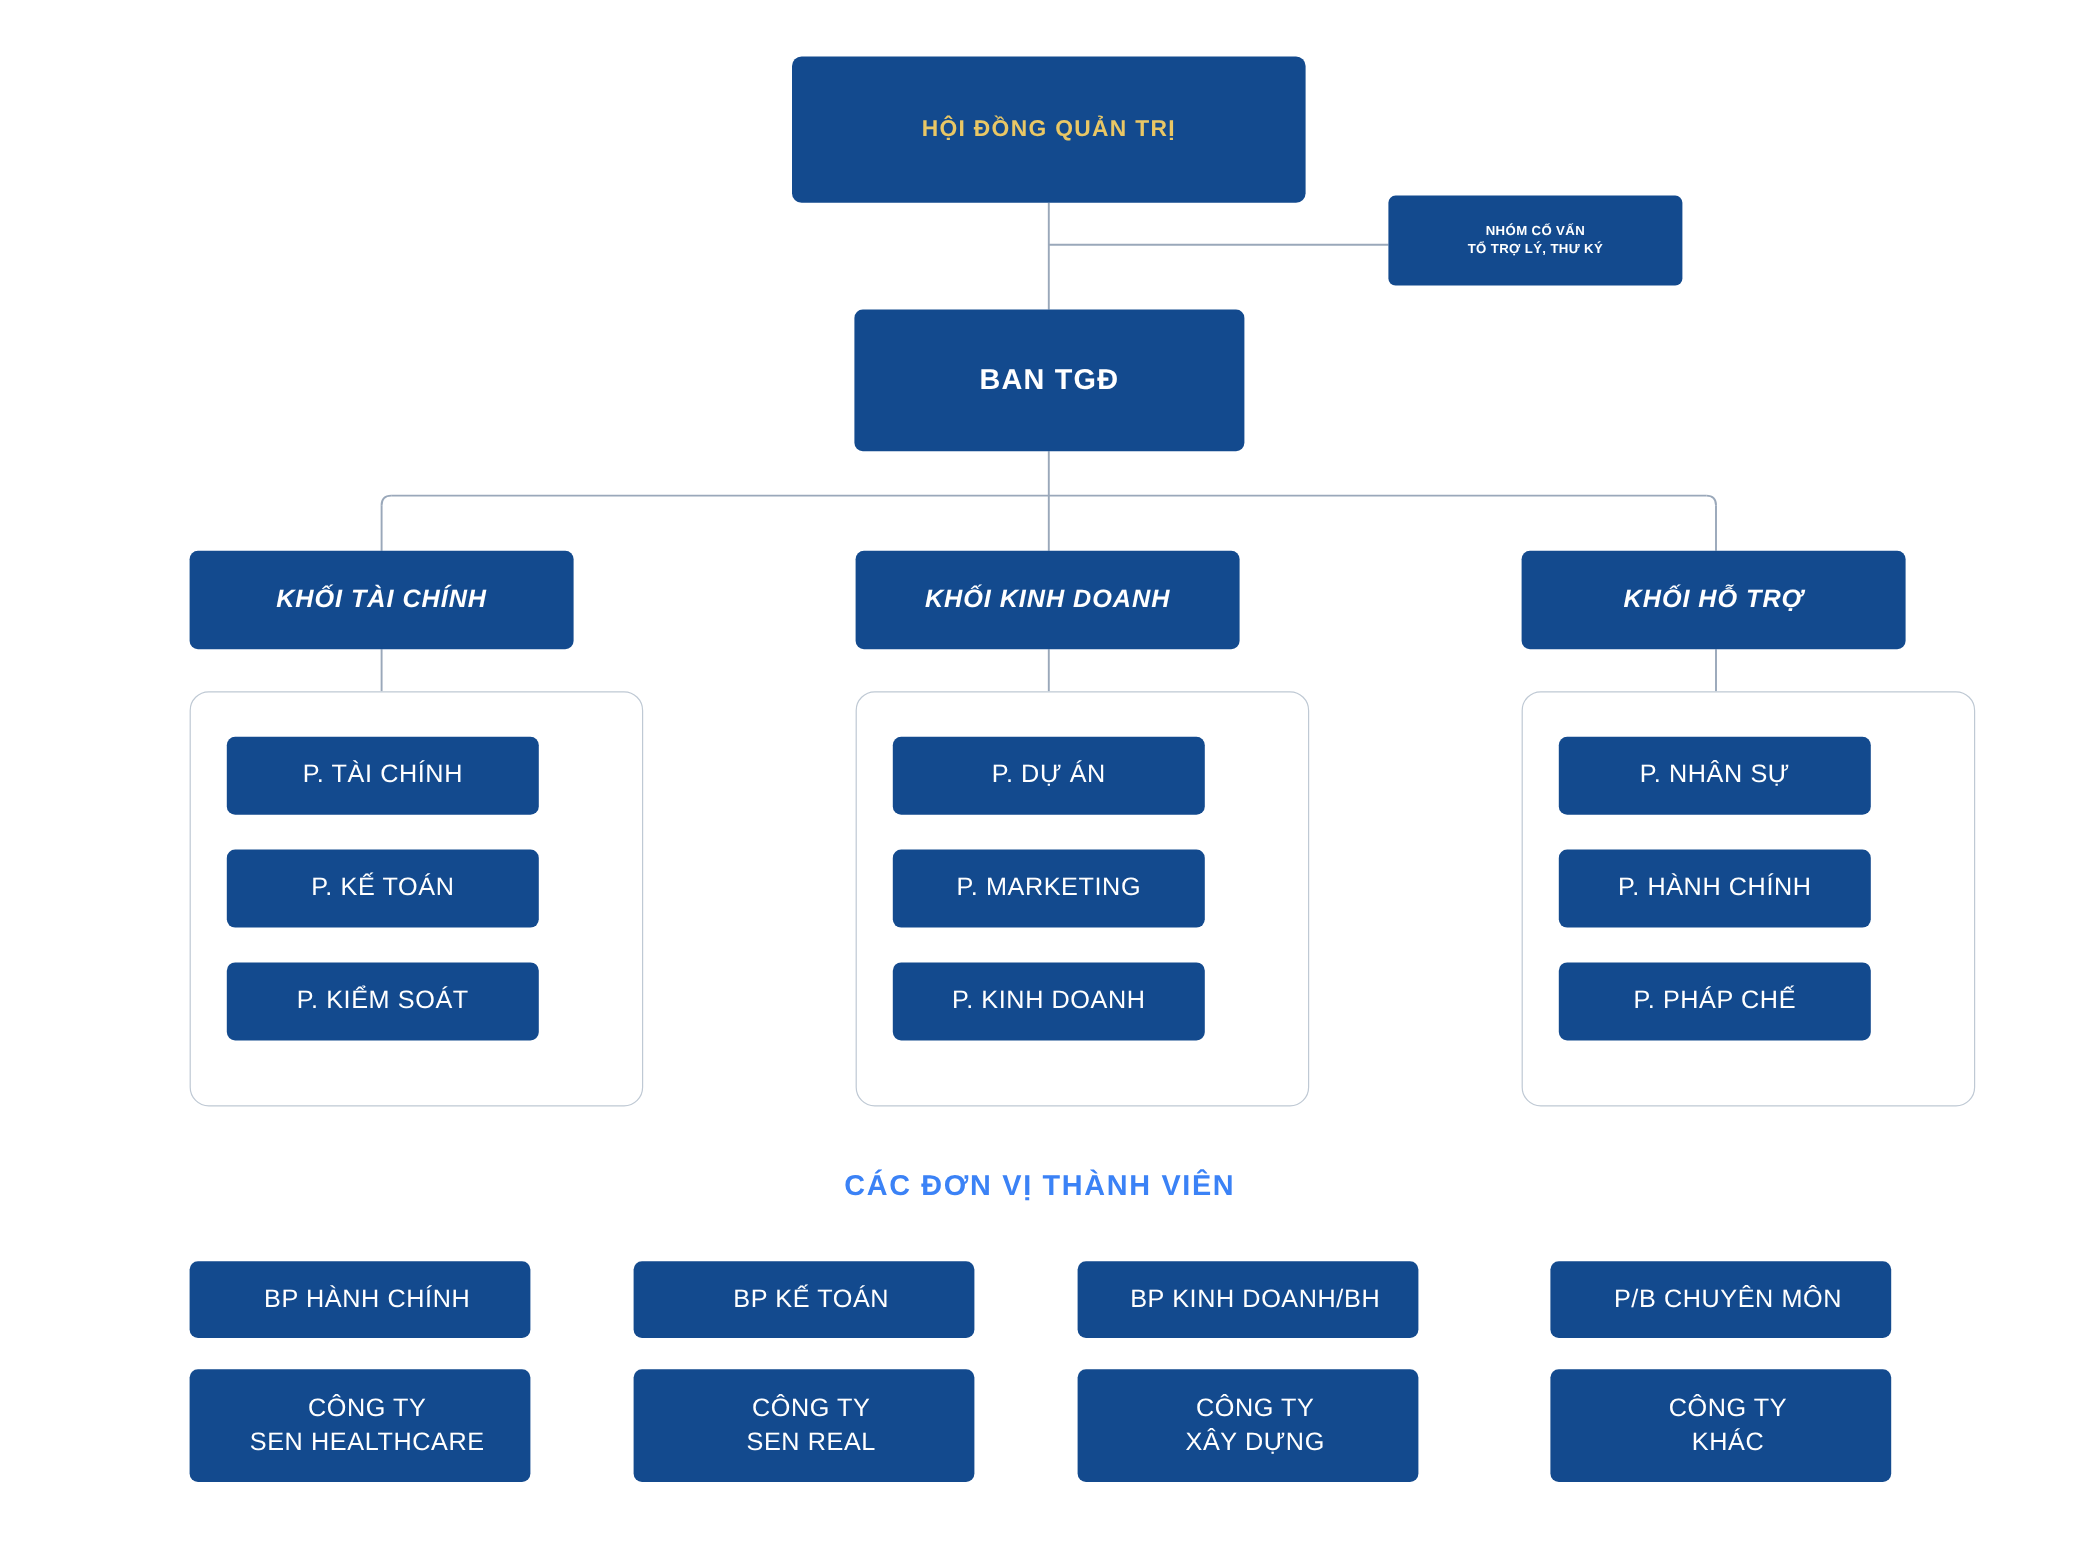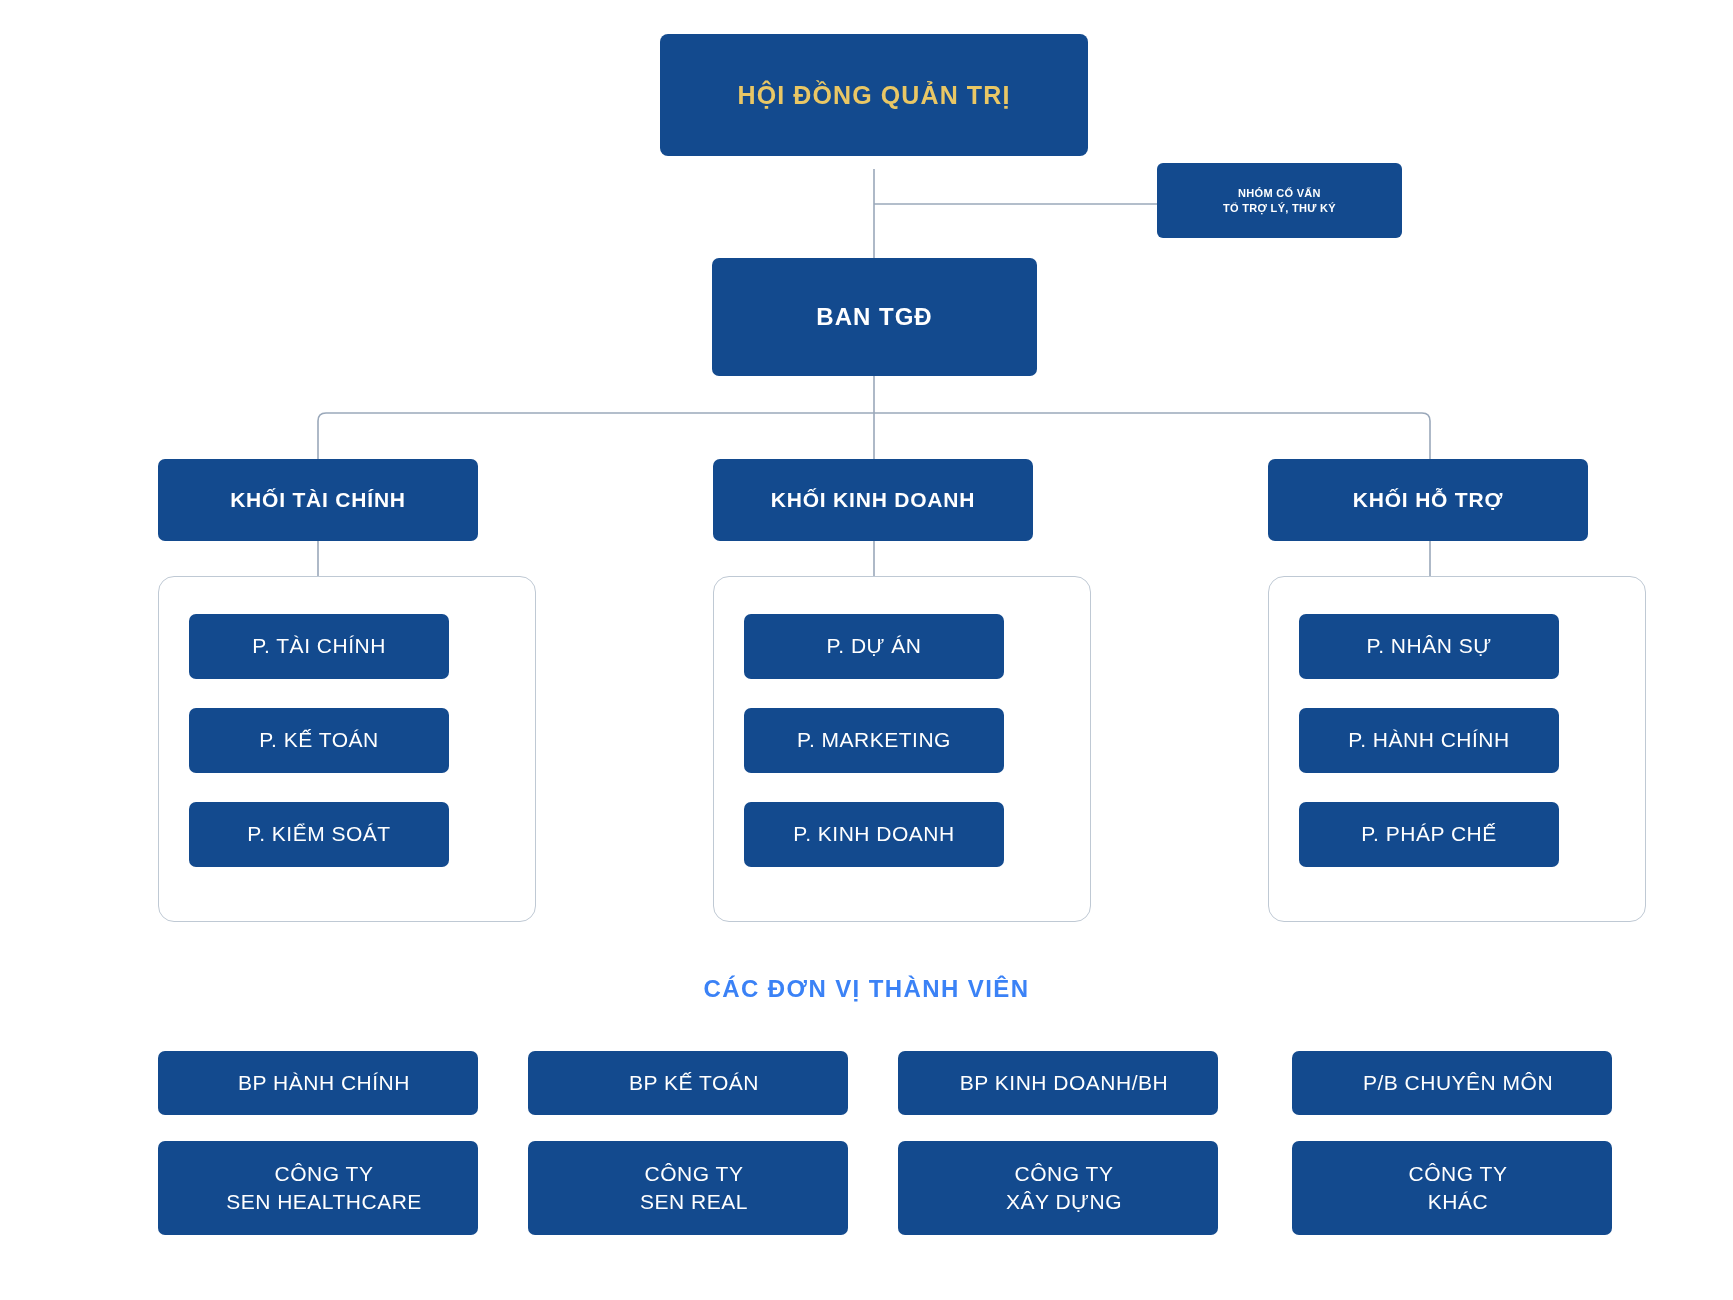--- a/index.html
+++ b/index.html
@@ -37,24 +37,24 @@
     text-align: center;
     color: #ffffff;
     font-weight: bold;
     letter-spacing: 0.6px;
     line-height: 1.28;
     padding: 4px 8px;
     white-space: pre-line;
   }
 
   .node-board {
-    left: 660px; top: 34px;
+    left: 660px; top: 47px;
     width: 428px; height: 122px;
     color: #E9C765;
-    font-size: 25px;
+    font-size: 19px;
     letter-spacing: 1.1px;
     border-radius: 8px;
   }
 
   .node-advisors {
     left: 1157px; top: 163px;
     width: 245px; height: 75px;
     font-size: 11px;
     font-weight: bold;
     letter-spacing: 0.3px;
@@ -70,20 +70,21 @@
     text-align: center;
   }
 
   
   .division-header {
     position: absolute;
     top: 459px;
     width: 320px; height: 82px;
     font-size: 21px;
     letter-spacing: 0.8px;
+    font-style: italic;
   }
   .division-header.col0 { left: 158px; }
   .division-header.col1 { left: 713px; }
   .division-header.col2 { left: 1268px; }
 
   
   .dept-group {
     position: absolute;
     top: 576px;
     width: 378px;
@@ -117,21 +118,21 @@
     width: 1733px;
     text-align: center;
     color: #3b82f6;
     font-size: 24px;
     font-weight: bold;
     letter-spacing: 1.4px;
   }
 
   .member-box {
     position: absolute;
-    width: 320px;
+    width: 284px;
     font-size: 21px;
     font-weight: normal;
     letter-spacing: 0.5px;
     border-radius: 7px;
     line-height: 1.32;
     padding-left: 20px;
   }
   .member-box.row-a {
     top: 1051px;
     height: 64px;

